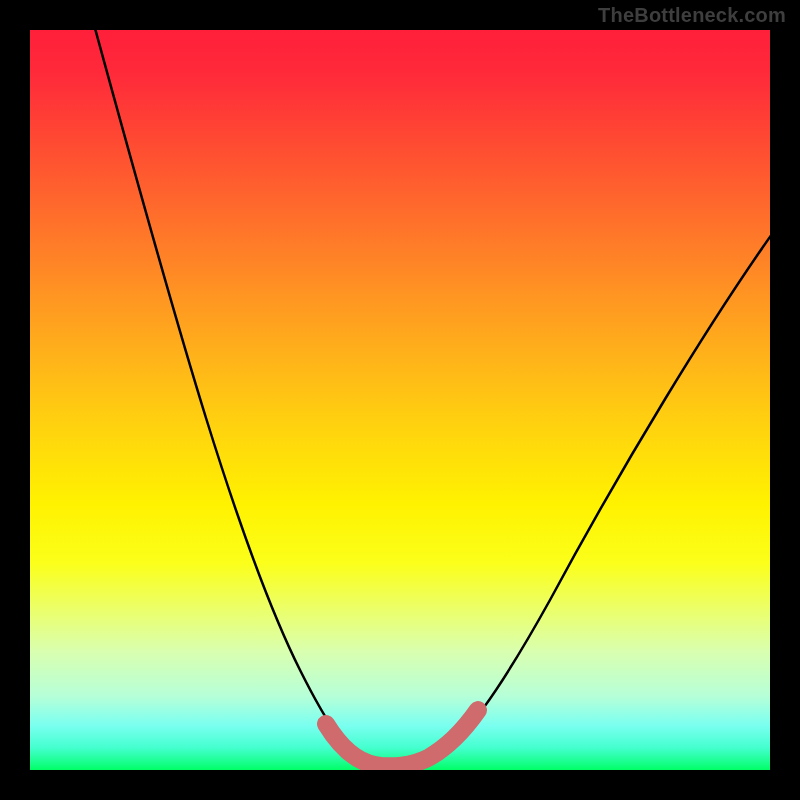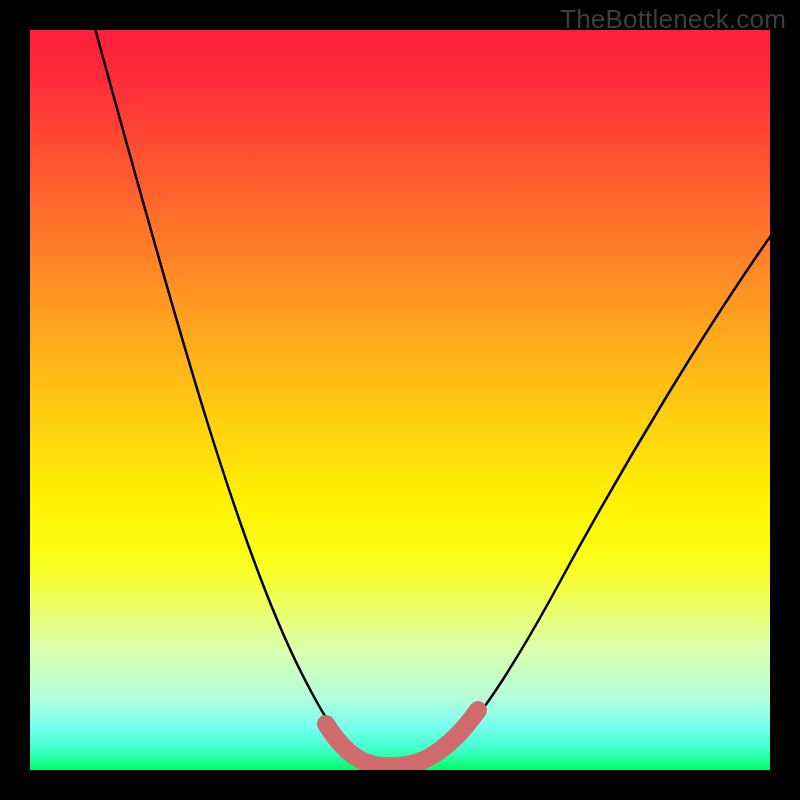--- a/index.html
+++ b/index.html
@@ -15,22 +15,22 @@
     position: relative;
     width: 800px;
     height: 800px;
     background: #000;
   }
   .watermark {
     position: absolute;
     top: 4px;
     right: 14px;
     color: #3e3e3e;
-    font-size: 26px;
-    font-weight: 400;
+    font-size: 20px;
+    font-weight: 700;
     letter-spacing: 0.2px;
     z-index: 5;
     user-select: none;
   }
   .plot-area {
     position: absolute;
     left: 30px;
     top: 30px;
     width: 740px;
     height: 740px;

